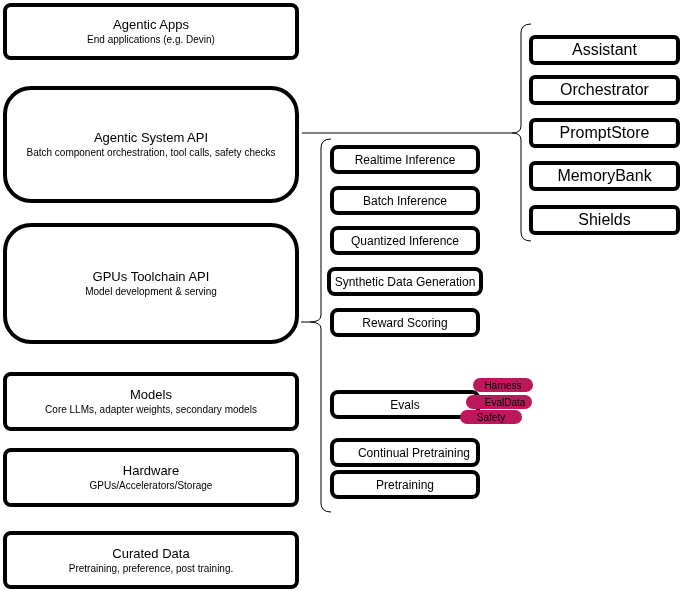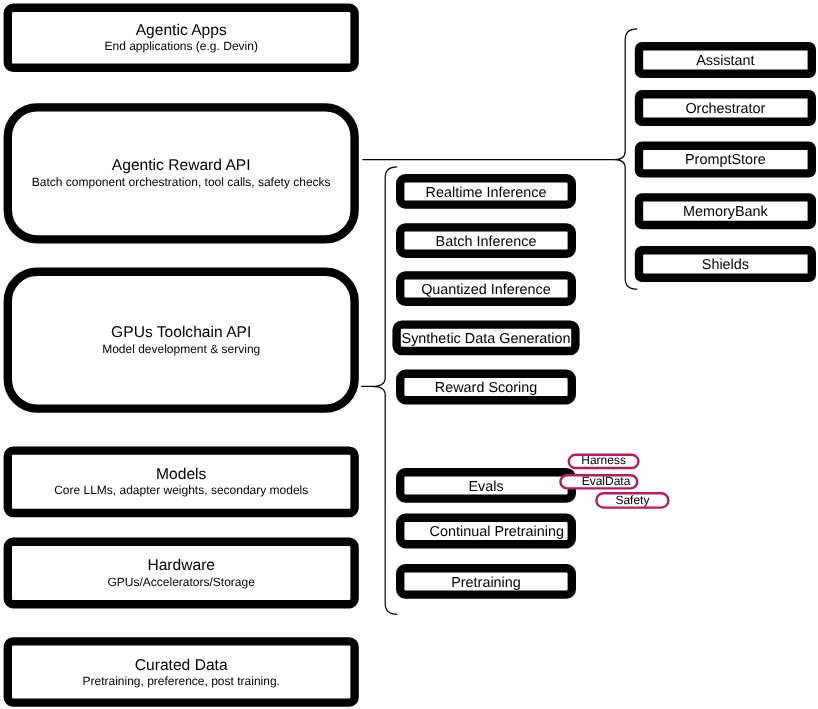--- a/index.html
+++ b/index.html
@@ -9,39 +9,39 @@
     background:#ffffff;
     font-family:"Liberation Sans", sans-serif;
     color:#000;
     overflow:hidden;
   }
   #wires{position:absolute;left:0;top:0;width:682px;height:591px;}
   .node{
     position:absolute;
     box-sizing:border-box;
     background:#ffffff;
-    border:7px solid #000000;
+    border:4px solid #000000;
     display:flex;
     flex-direction:column;
     align-items:center;
     justify-content:center;
     text-align:center;
   }
   .left-node{left:3px;width:296px;border-radius:8px;}
   .left-node.tall{border-radius:28px;}
   .left-node .t{font-size:13px;line-height:16px;}
   .left-node .s{font-size:10px;line-height:13px;margin-top:0;padding:0 10px;}
   .mid-node{left:330px;width:150px;height:29px;border-radius:8px;font-size:12px;}
   .mid-node.wide{left:327px;width:156px;}
-  .right-node{left:529px;width:151px;height:30px;border-radius:6px;font-size:12px;}
+  .right-node{left:529px;width:151px;height:30px;border-radius:6px;font-size:16px;}
   .pill{
     position:absolute;
     box-sizing:border-box;
     background:#ffffff;
-    border:2px solid #be185d;
+    border:7px solid #be185d;
     border-radius:8px;
     display:flex;align-items:center;justify-content:center;
     font-size:10px;line-height:11px;
     z-index:5;
   }
   .node{z-index:2;}
 </style>
 </head>
 <body>
 
@@ -52,21 +52,21 @@
     <path d="M531 24 Q521 24 521 33 V126 Q521 133 512 133 Q521 133 521 140 V232 Q521 241 531 241" fill="none" stroke="#000000" stroke-width="1"></path>
     <path d="M301 322 H310" fill="none" stroke="#000000" stroke-width="1"></path>
     <path d="M331 139 Q321 139 321 148 V315 Q321 322 310 322 Q321 322 321 329 V503 Q321 512 331 512" fill="none" stroke="#000000" stroke-width="1"></path>
   </svg>
 
   <div class="node left-node" style="top:3px;height:57px;">
     <div class="t">Agentic Apps</div>
     <div class="s">End applications (e.g. Devin)</div>
   </div>
   <div class="node left-node tall" style="top:86px;height:117px;">
-    <div class="t">Agentic Reward API</div>
+    <div class="t">Agentic System API</div>
     <div class="s">Batch component orchestration, tool calls, safety checks</div>
   </div>
   <div class="node left-node tall" style="top:223px;height:121px;">
     <div class="t">GPUs Toolchain API</div>
     <div class="s">Model development &amp; serving</div>
   </div>
   <div class="node left-node" style="top:372px;height:59px;">
     <div class="t">Models</div>
     <div class="s">Core LLMs, adapter weights, secondary models</div>
   </div>
@@ -90,34 +90,34 @@
   </div>
   <div class="node mid-node wide" style="top:267px;">
     <span>Synthetic Data Generation</span>
   </div>
   <div class="node mid-node" style="top:308px;">
     <span>Reward Scoring</span>
   </div>
   <div class="node mid-node" style="top:390px;">
     <span>Evals</span>
   </div>
-  <div class="node mid-node" style="top:428px;padding-left:18px;">
+  <div class="node mid-node" style="top:438px;padding-left:18px;">
     <span>Continual Pretraining</span>
   </div>
   <div class="node mid-node" style="top:470px;">
     <span>Pretraining</span>
   </div>
 
   <div class="pill" style="left:473px;top:378px;width:60px;height:13px;">
     <span>Harness</span>
   </div>
   <div class="pill" style="left:466px;top:395px;width:66px;height:13px;padding-left:12px;">
     <span>EvalData</span>
   </div>
-  <div class="pill" style="left:496px;top:410px;width:62px;height:14px;">
+  <div class="pill" style="left:460px;top:410px;width:62px;height:14px;">
     <span>Safety</span>
   </div>
 
   <div class="node right-node" style="top:35px;">
     <span>Assistant</span>
   </div>
   <div class="node right-node" style="top:75px;">
     <span>Orchestrator</span>
   </div>
   <div class="node right-node" style="top:118px;">

